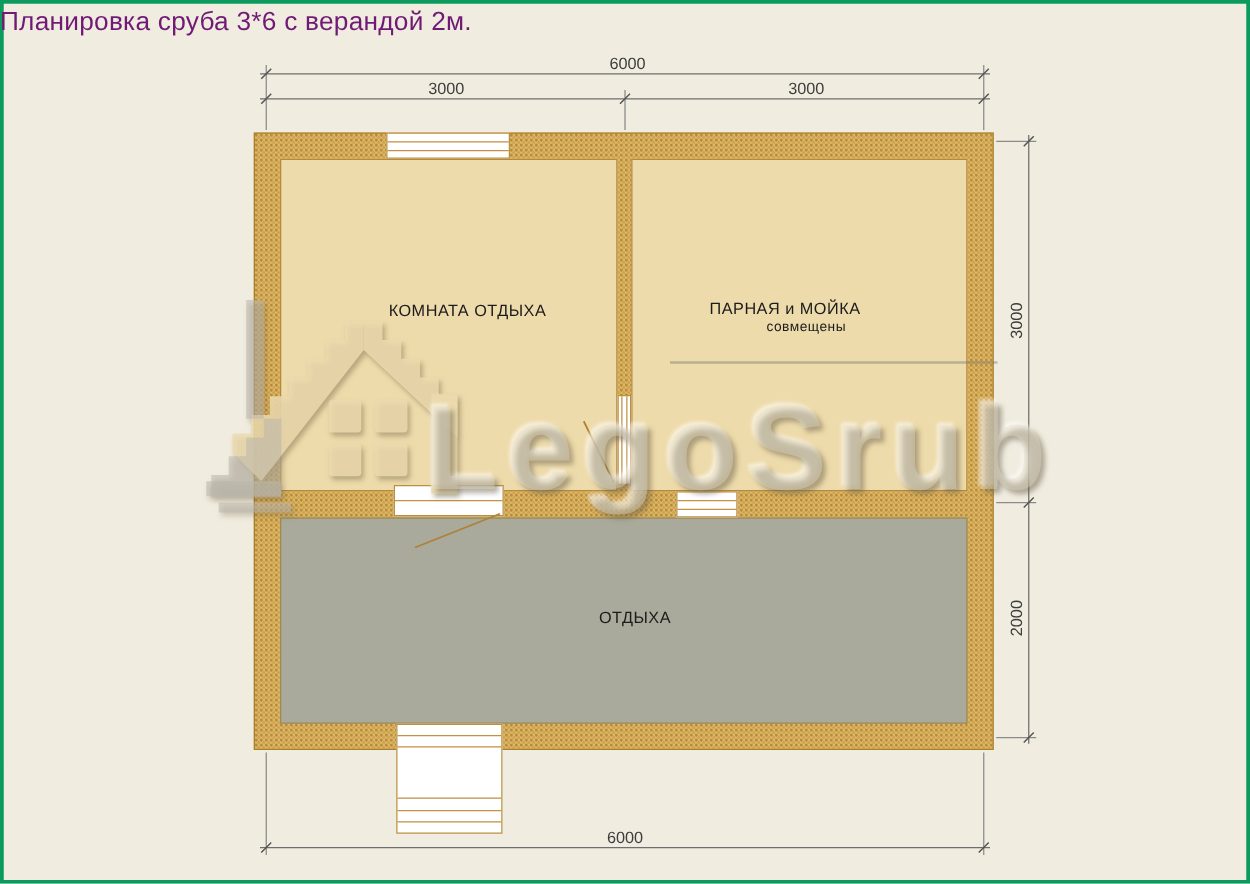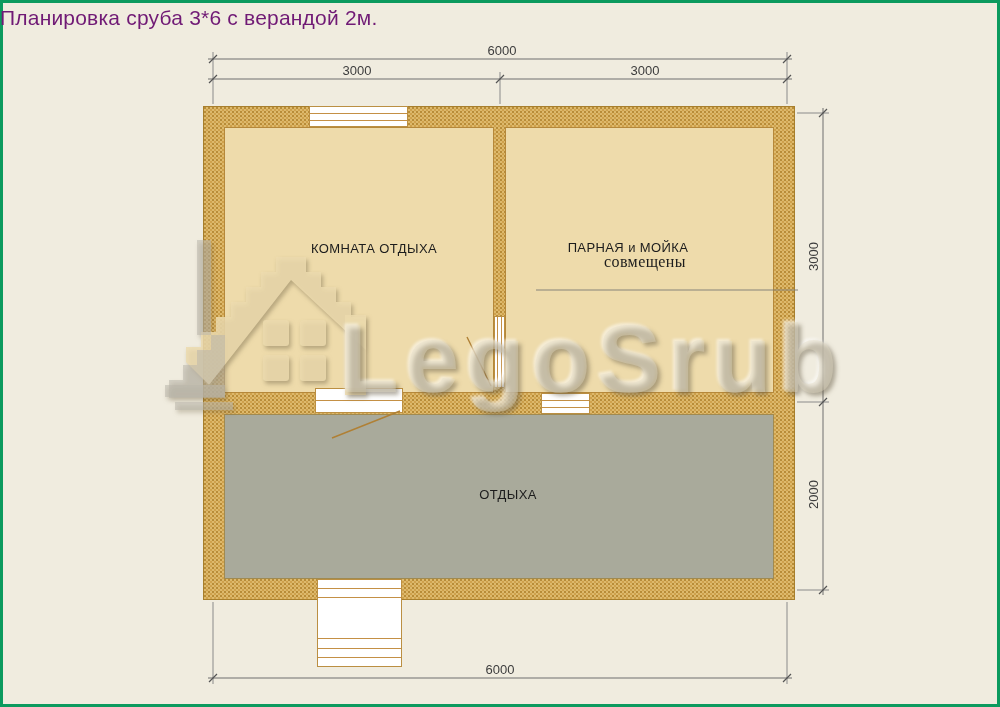--- a/index.html
+++ b/index.html
@@ -49,21 +49,21 @@
   .dim{
     position:absolute;font-size:13px;color:#3d3d3d;width:60px;text-align:center;
     z-index:4;white-space:nowrap;
   }
   .dim.vert{transform:rotate(-90deg);}
   
   .room-label{
     position:absolute;z-index:6;font-size:13px;color:#1c1c1c;
     letter-spacing:0.4px;white-space:nowrap;transform:translate(-50%,-50%);
   }
-  .room-sublabel{font-size:16px;font-family:Liberation Serif, serif;}
+  .room-sublabel{font-size:11px;}
   
   #wm-brand{
     position:absolute;left:340px;top:311px;z-index:5;pointer-events:none;
     font-size:96px;font-weight:bold;line-height:1;letter-spacing:7px;
     color:rgba(228,219,198,0.40);
     text-shadow:3px 3px 4px rgba(108,97,75,0.50), -2px -2px 3px rgba(255,255,255,0.55);
     white-space:nowrap;
   }
   #wm-site{
     position:absolute;left:536px;top:261px;z-index:5;pointer-events:none;

